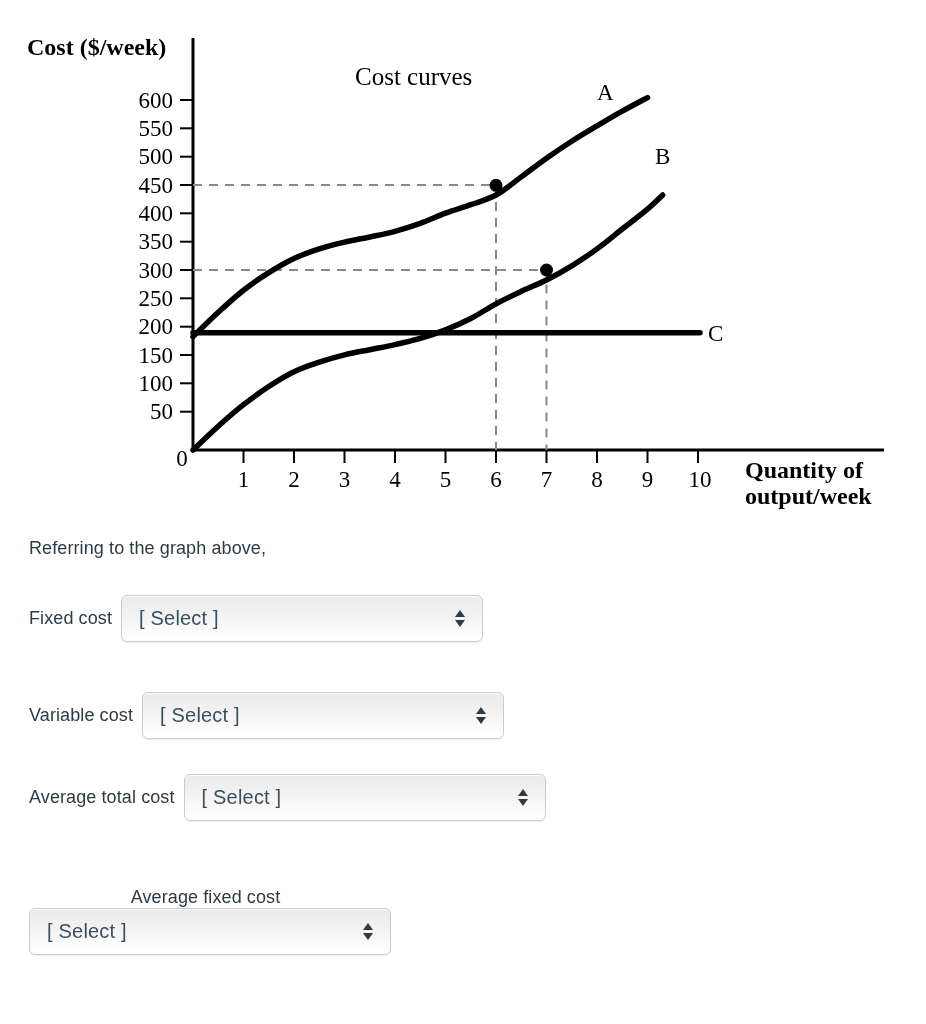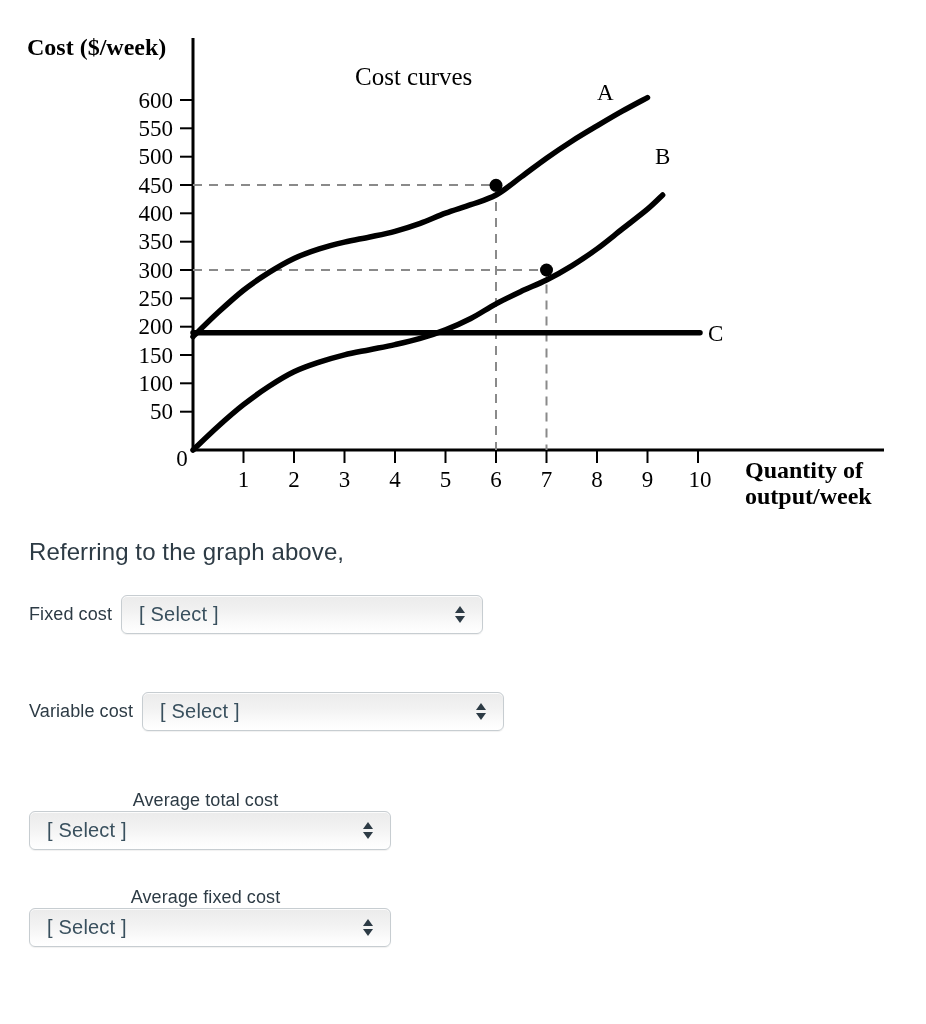--- a/index.html
+++ b/index.html
@@ -77,39 +77,39 @@
   #question-block {
     position: absolute;
     left: 0;
     top: 515px;
     width: 926px;
   }
   .prompt-text {
     position: absolute;
     left: 29px;
     top: 23px;
-    font-size: 24px;
+    font-size: 18px;
     color: #2d3b45;
     letter-spacing: 0.1px;
   }
   .field-row {
     position: absolute;
     display: flex;
     align-items: center;
   }
   .field-label {
     font-size: 18px;
     color: #2d3b45;
     white-space: nowrap;
     padding-right: 9px;
     letter-spacing: 0.1px;
   }
   .select-box {
     position: relative;
-    height: 39px;
+    height: 47px;
     border: 1px solid #c7cdd1;
     border-radius: 6px;
     background: linear-gradient(to bottom, #ebebeb 0%, #f2f2f2 42%, #fbfbfb 78%, #ffffff 100%);
     box-shadow: 0 1px 1px rgba(0,0,0,0.06), inset 0 1px 0 rgba(255,255,255,0.85);
     display: flex;
     align-items: center;
     box-sizing: border-box;
     cursor: pointer;
   }
   .select-value {
@@ -141,21 +141,21 @@
   }
   .arrow-down {
     border-top: 7px solid #2d3b45;
   }
 
   
   #row-fixed-cost     { left: 29px;  top: 80px;  }
   #row-fixed-cost     .select-box { width: 362px; }
   #row-variable-cost  { left: 29px;  top: 177px; }
   #row-variable-cost  .select-box { width: 362px; }
-  #row-average-total-cost    { left: 29px; top: 275px; flex-direction: column; }
+  #row-average-total-cost    { left: 29px; top: 259px; }
   #row-average-total-cost    .select-box { width: 362px; }
   #row-average-fixed-cost    { left: 29px; top: 372px; flex-direction: column; }
   #row-average-fixed-cost    .select-box { width: 362px; }
 </style>
 </head>
 <body>
 
 <div id="chart-figure">
   <svg id="chart-svg" width="926" height="515" viewBox="0 0 926 515">
 

